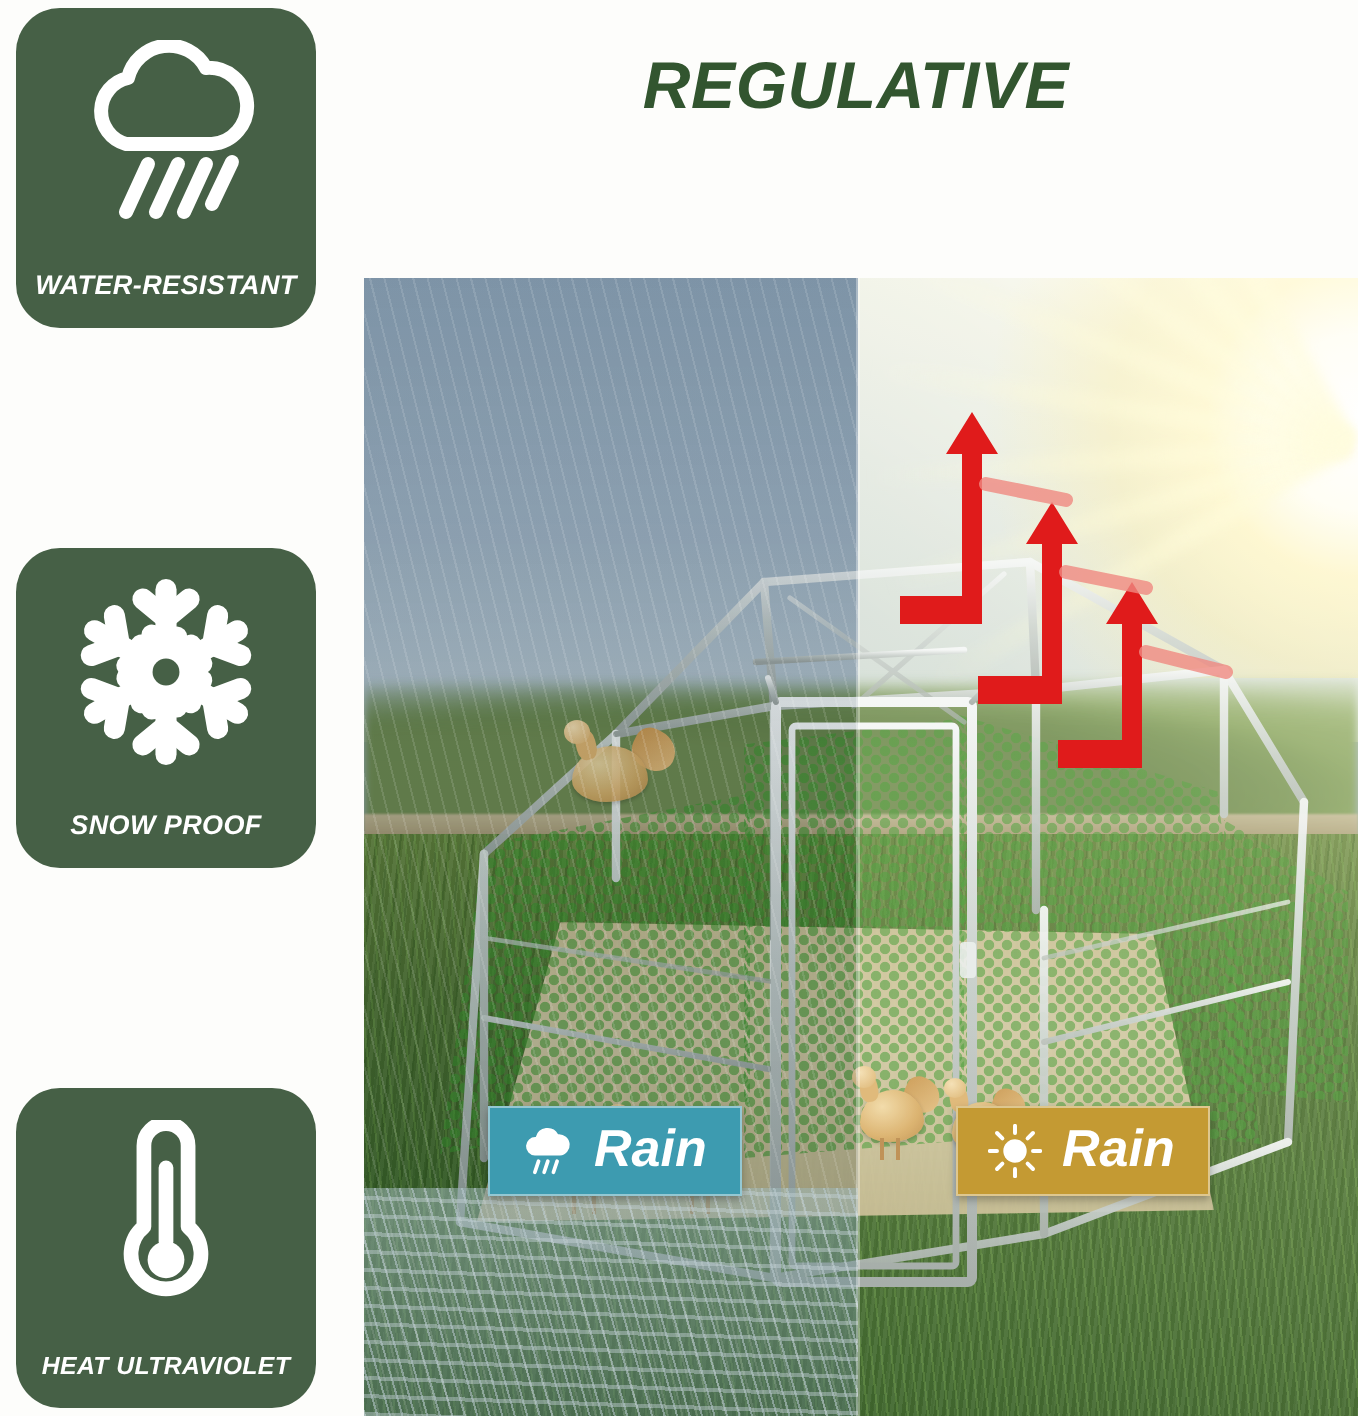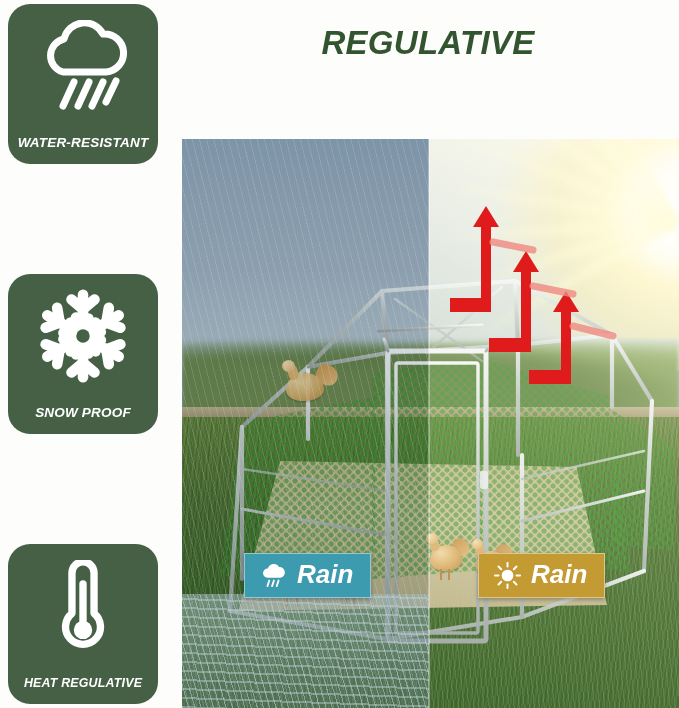--- a/index.html
+++ b/index.html
@@ -272,21 +272,21 @@
   </div>
 
   <div class="feature-card">
     <div class="feature-icon">
       <svg viewBox="0 0 100 100" width="92" height="92" aria-hidden="true">
         <path d="M38 14 a12 12 0 0 1 24 0 V58 a19 19 0 1 1 -24 0 Z" fill="none" stroke="#ffffff" stroke-width="8" stroke-linejoin="round"></path>
         <circle cx="50" cy="76" r="10" fill="#ffffff"></circle>
         <rect x="46" y="22" width="8" height="48" rx="4" fill="#ffffff"></rect>
       </svg>
     </div>
-    <div class="feature-label small">HEAT REGULATIVE</div>
+    <div class="feature-label small">HEAT ULTRAVIOLET</div>
   </div>
 
 </div>
 
 <div id="headline">
   <div>REGULATIVE</div>
 </div>
 
 <div id="photo">
 

